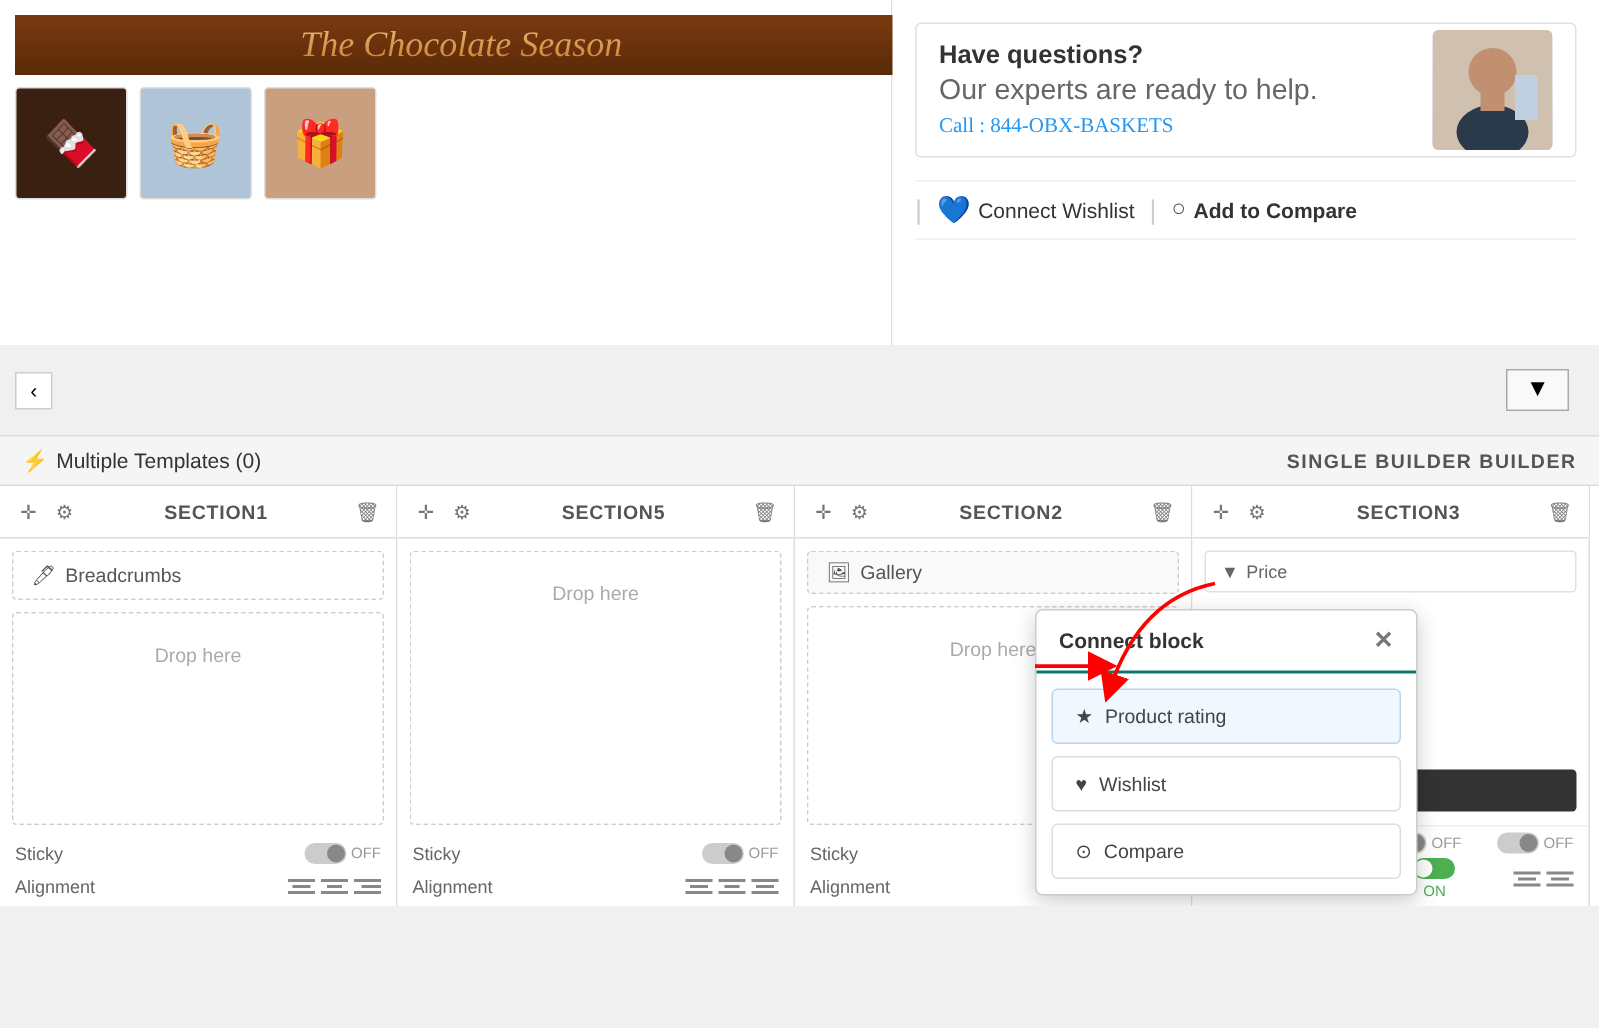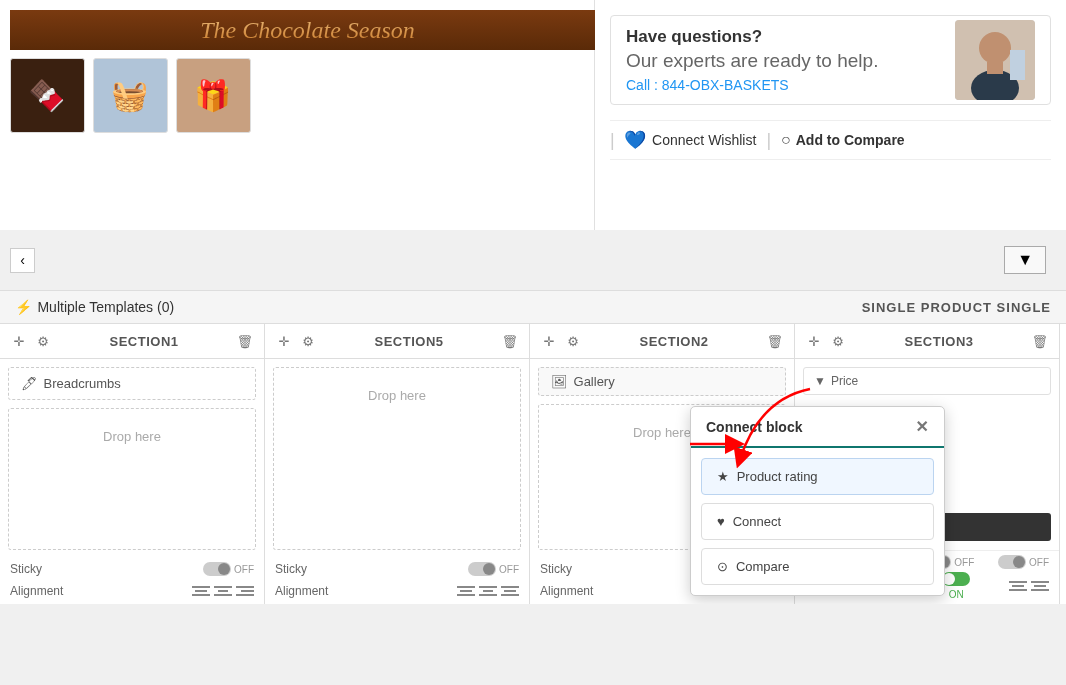--- a/index.html
+++ b/index.html
@@ -79,20 +79,21 @@
       font-size: 19px;
       color: #666;
       margin-top: 3px;
     }
 
     .expert-text .phone {
       color: #2196F3;
       font-size: 14px;
       margin-top: 5px;
       font-weight: 500;
+      font-family: Liberation Serif, serif;
     }
 
     .expert-avatar {
       width: 80px;
       height: 80px;
       border-radius: 4px;
       overflow: hidden;
       flex-shrink: 0;
       background: linear-gradient(to bottom, #ddd, #bbb);
       display: flex;
@@ -566,21 +567,21 @@
   <div style="flex:1;display:flex;justify-content:flex-end;padding-right:10px;">
     <div style="border:1px solid #aaa;background:#f9f9f9;padding:4px 12px;cursor:pointer;">▼</div>
   </div>
 </div>
 
 <div class="builder-header">
   <div class="multiple-templates">
     <span>⚡</span>
     <span>Multiple Templates (0)</span>
   </div>
-  <div class="single-product-builder">SINGLE PRODUCT SINGLE</div>
+  <div class="single-product-builder">SINGLE BUILDER BUILDER</div>
 </div>
 
 <div class="sections-wrapper">
 
   <div class="section-col section-col-narrow">
     <div class="section-header">
       <div class="section-icons">
         <span class="section-icon">✛</span>
         <span class="section-icon">⚙</span>
       </div>
@@ -783,21 +784,21 @@
       <span class="modal-title">Connect block</span>
       <span class="modal-close">✕</span>
     </div>
     <div class="modal-body">
       <div class="modal-option highlighted">
         <span>★</span>
         <span>Product rating</span>
       </div>
       <div class="modal-option">
         <span>♥</span>
-        <span>Connect</span>
+        <span>Wishlist</span>
       </div>
       <div class="modal-option">
         <span>⊙</span>
         <span>Compare</span>
       </div>
     </div>
   </div>
 
   <svg class="curved-arrow" style="position:absolute;top:55px;left:700px;width:120px;height:120px;z-index:115;pointer-events:none;" viewBox="0 0 120 120">
     <path d="M 110 10 Q 60 20 40 80" stroke="red" stroke-width="2.5" fill="none" marker-end="url(#arrow)"></path>

